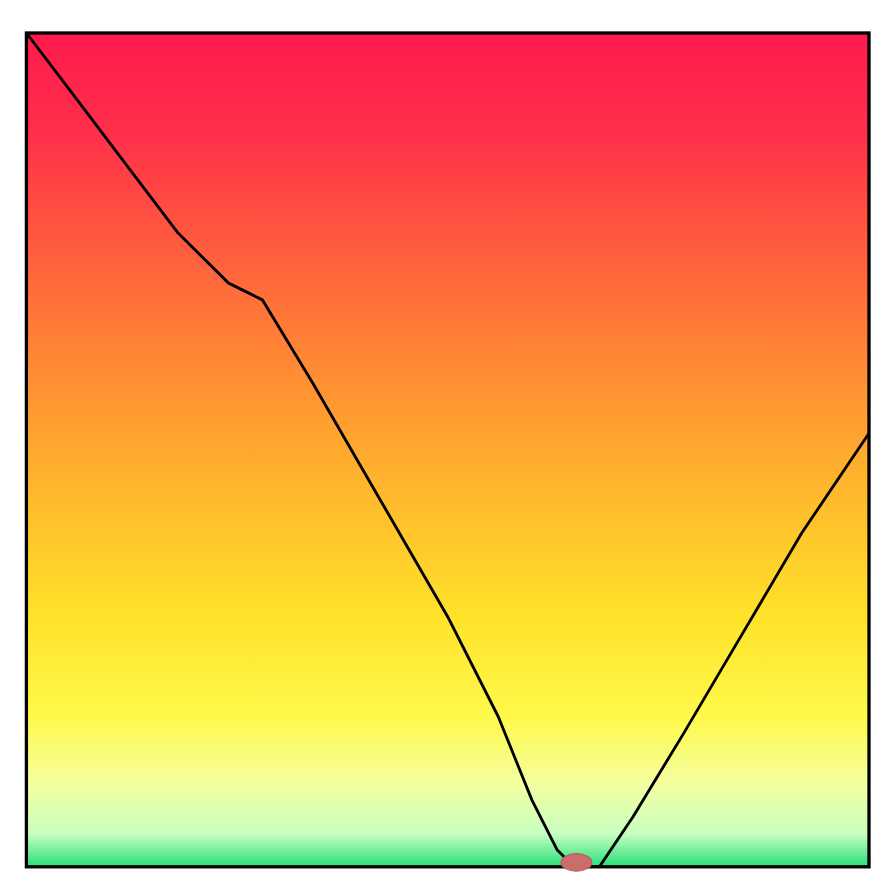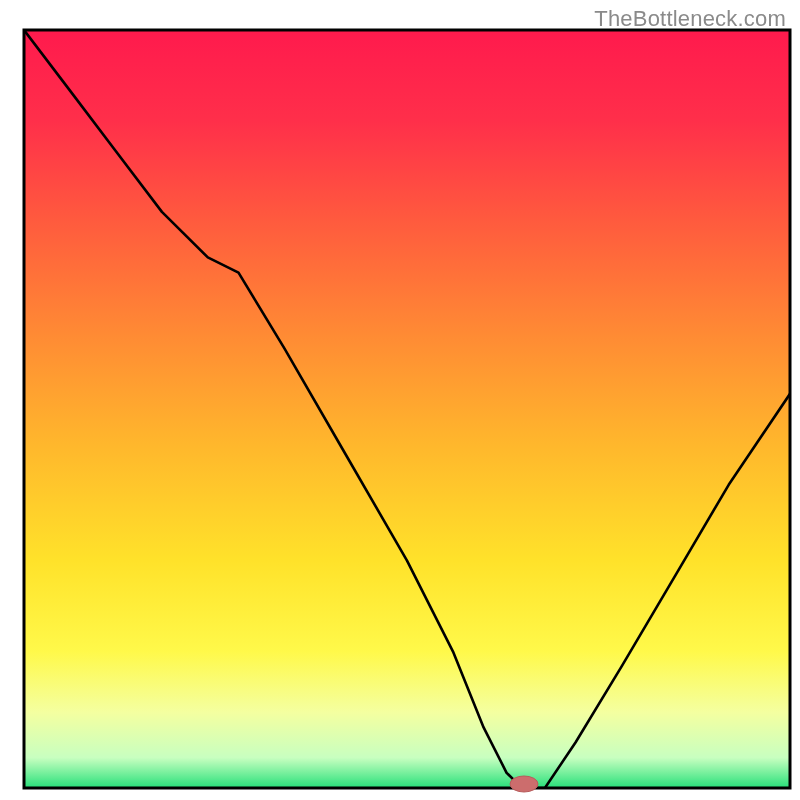--- a/index.html
+++ b/index.html
@@ -31,21 +31,20 @@
     top: 0;
     width: 800px;
     height: 800px;
     display: block;
   }
 </style>
 </head>
 <body>
 <div class="container">
 
-<div class="watermark">TheBottleneck.com</div>
 
 <svg class="plot" viewBox="0 0 800 800" preserveAspectRatio="none">
   <defs>
     <linearGradient id="bg-grad" x1="0" y1="0" x2="0" y2="1">
           <stop offset="0.00%" stop-color="#ff1a4d"></stop>
           <stop offset="12.00%" stop-color="#ff2f4a"></stop>
           <stop offset="25.00%" stop-color="#ff5a3e"></stop>
           <stop offset="40.00%" stop-color="#ff8a34"></stop>
           <stop offset="55.00%" stop-color="#ffb82c"></stop>
           <stop offset="70.00%" stop-color="#ffe22a"></stop>

